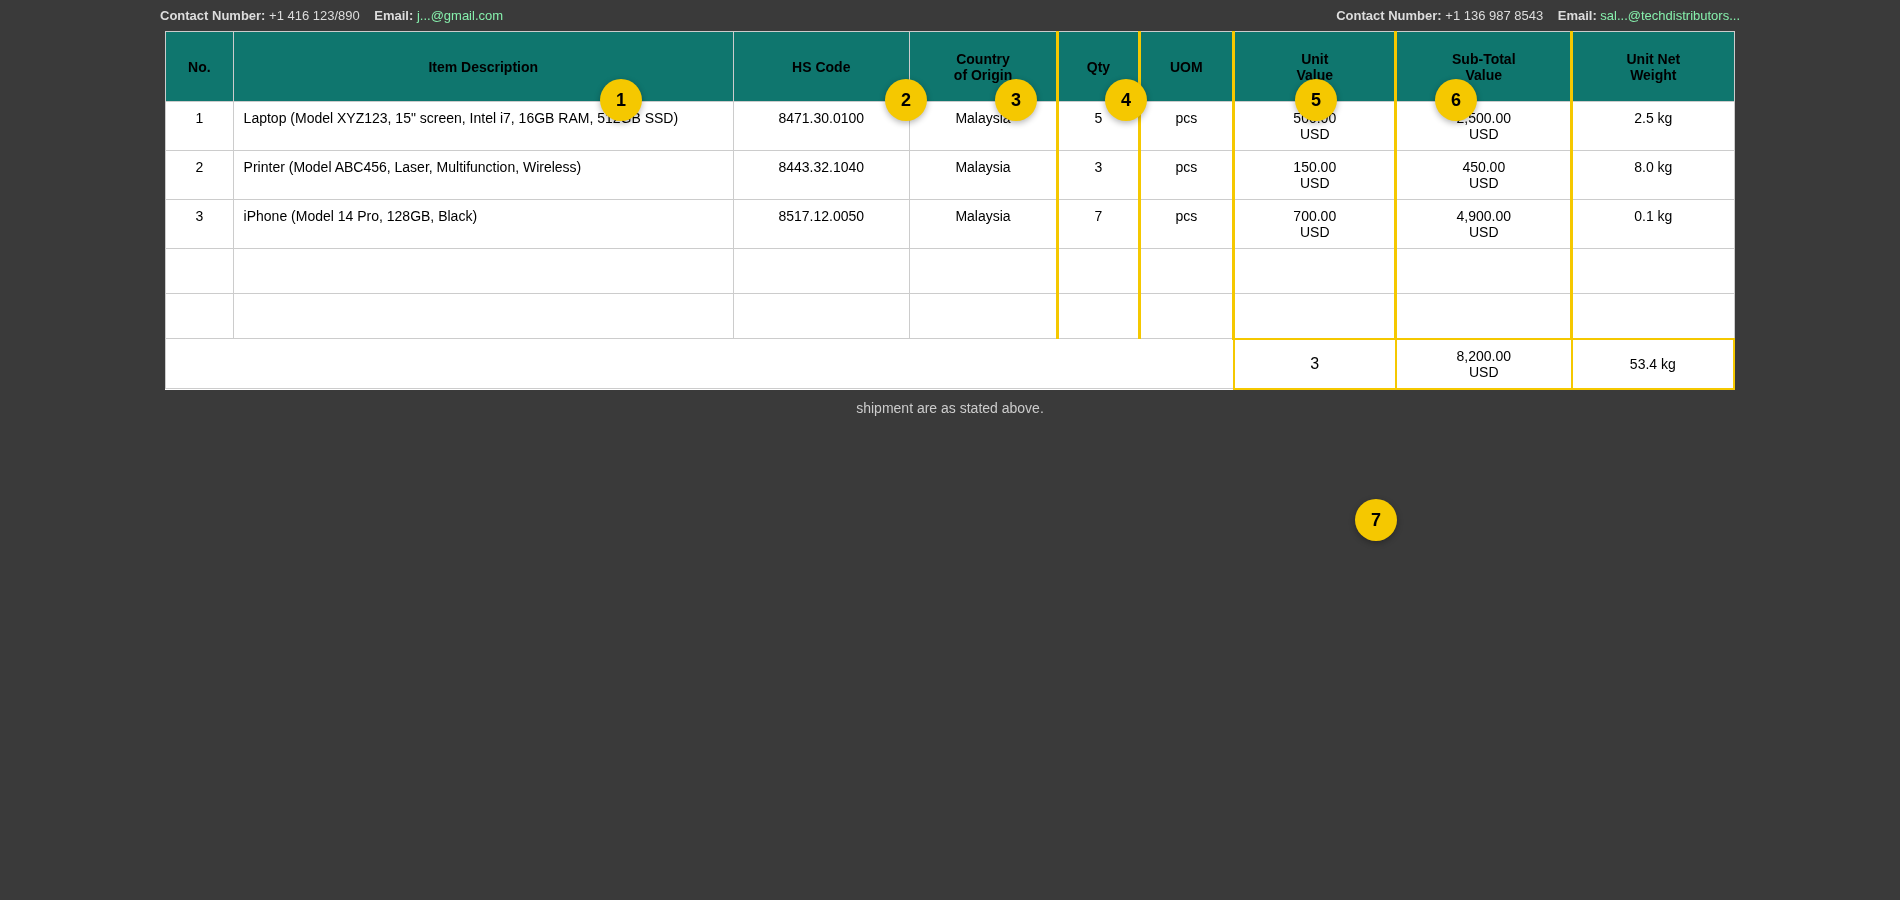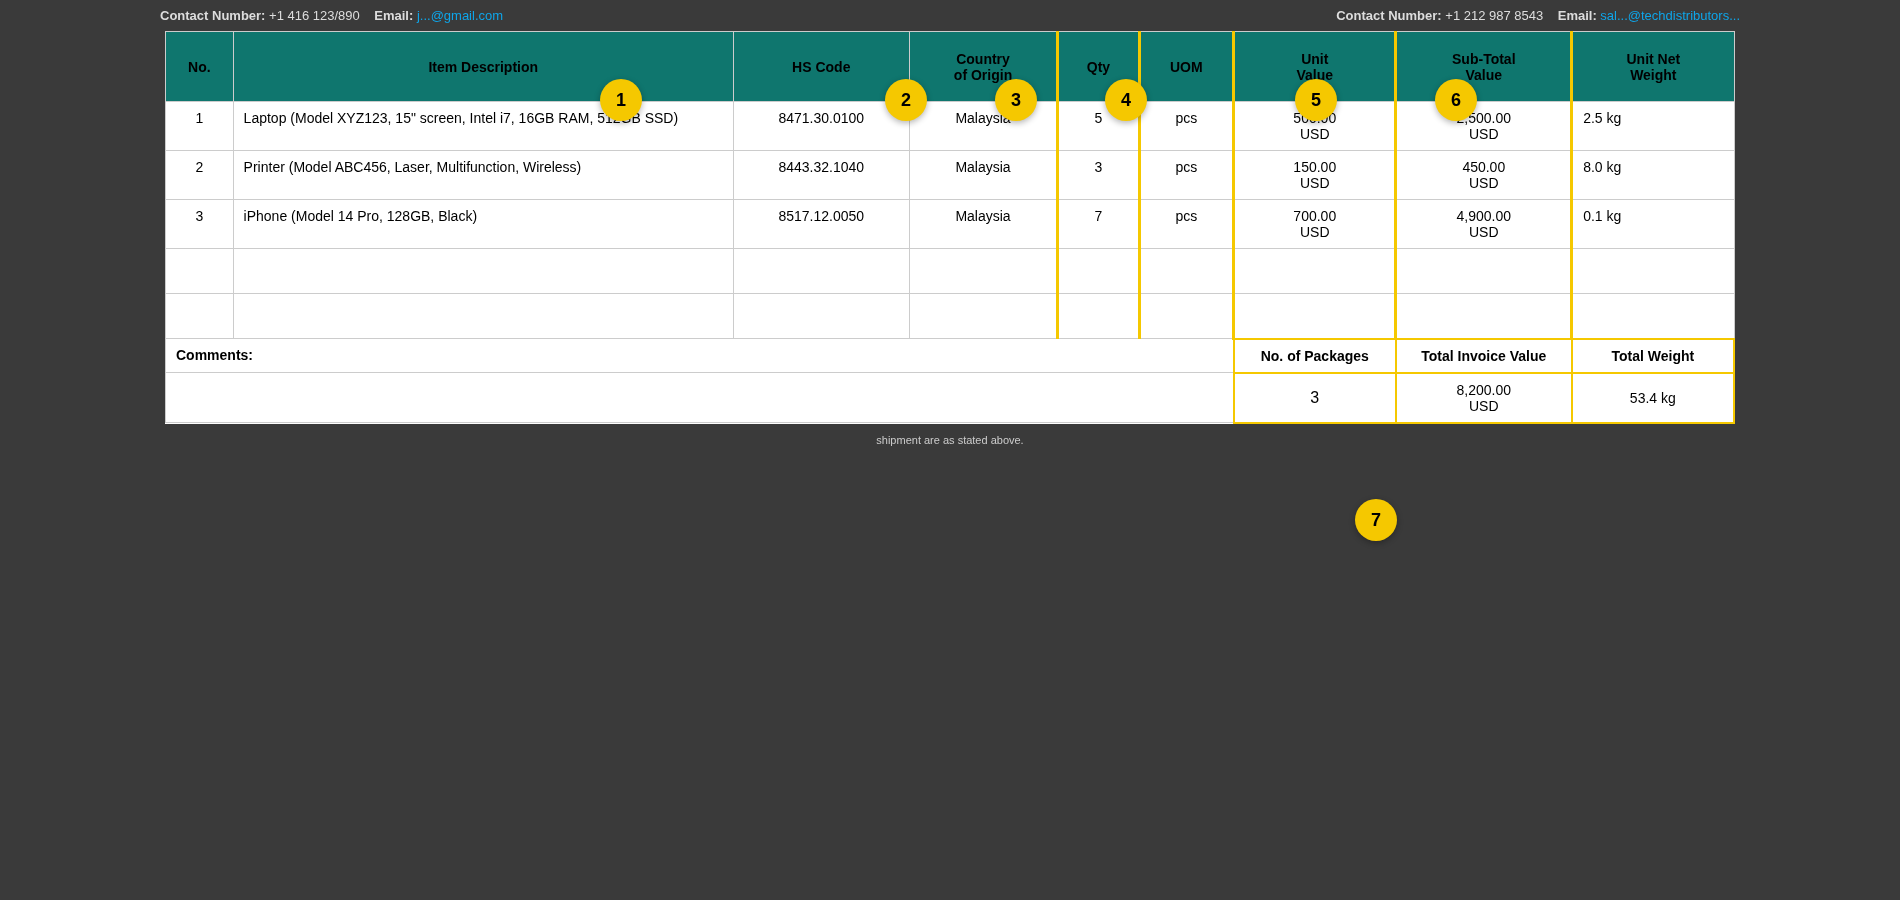--- a/index.html
+++ b/index.html
@@ -26,21 +26,21 @@
     }
     .top-bar {
       width: 100%;
       background: #3a3a3a;
       display: flex;
       justify-content: space-between;
       padding: 8px 160px;
       color: #ddd;
       font-size: 13px;
     }
-    .top-bar a { color: #0ea5e9; text-decoration: none; }
+    .top-bar a { color: #86efac; text-decoration: none; }
     .document-container {
       background: white;
       width: 1570px;
       margin: 0 auto;
       position: relative;
     }
     .badge {
       width: 42px;
       height: 42px;
       border-radius: 50%;
@@ -73,32 +73,32 @@
       vertical-align: middle;
     }
     .col-no { width: 50px; text-align: center; }
     .col-desc { width: 370px; }
     .col-hs { width: 130px; text-align: center; }
     .col-country { width: 110px; text-align: center; }
     .col-qty { width: 60px; text-align: center; }
     .col-uom { width: 70px; text-align: center; }
     .col-unit { width: 120px; text-align: center; }
     .col-subtotal { width: 130px; text-align: center; }
-    .col-weight { width: 120px; }
+    .col-weight { width: 120px; text-align: center; }
 
     .qty-highlight { border-left: 3px solid #f5c800 !important; border-right: 3px solid #f5c800 !important; }
     .unit-highlight { border-left: 3px solid #f5c800 !important; border-right: 3px solid #f5c800 !important; }
     .subtotal-highlight { border-left: 3px solid #f5c800 !important; border-right: 3px solid #f5c800 !important; }
 
     .header-row th { height: 70px; }
     .empty-row td { height: 45px; }
     .bottom-text {
       background: #3a3a3a;
       color: #ccc;
-      font-size: 11px;
+      font-size: 14px;
       text-align: center;
       padding: 10px;
     }
     .badge-1  { top: 48px; left: 435px; }
     .badge-2  { top: 48px; left: 720px; }
     .badge-3  { top: 48px; left: 830px; }
     .badge-4  { top: 48px; left: 940px; }
     .badge-5  { top: 48px; left: 1130px; }
     .badge-6  { top: 48px; left: 1270px; }
     .badge-7  { top: 468px; left: 1190px; }
@@ -111,21 +111,21 @@
   <div class="top-bar">
     <div>
       <strong>Contact Number:</strong>
       <span>+1 416 123/890</span>
       &nbsp;&nbsp;
       <strong>Email:</strong>
       <a href="#">j...@gmail.com</a>
     </div>
     <div>
       <strong>Contact Number:</strong>
-      <span>+1 212 987 8543</span>
+      <span>+1 136 987 8543</span>
       &nbsp;&nbsp;
       <strong>Email:</strong>
       <a href="#">sal...@techdistributors...</a>
     </div>
   </div>
 
   <div class="document-container" style="position:relative;">
 
     <div class="badge badge-1">1</div>
     <div class="badge badge-2">2</div>
@@ -216,29 +216,20 @@
           <td class="col-hs"></td>
           <td class="col-country"></td>
           <td class="col-qty qty-highlight"></td>
           <td class="col-uom"></td>
           <td class="col-unit unit-highlight"></td>
           <td class="col-subtotal subtotal-highlight"></td>
           <td class="col-weight"></td>
         </tr>
 
         <tr>
-          <td colspan="6" class="comments-row">
-            <strong>Comments:</strong>
-          </td>
-
-          <td class="col-unit" style="border: 2px solid #f5c800; text-align:center; font-weight:bold; vertical-align:middle;">No. of Packages</td>
-          <td class="col-subtotal" style="border: 2px solid #f5c800; text-align:center; font-weight:bold; vertical-align:middle;">Total Invoice Value</td>
-          <td class="col-weight" style="border: 2px solid #f5c800; text-align:center; font-weight:bold; vertical-align:middle;">Total Weight</td>
-        </tr>
-        <tr>
           <td colspan="6" style="border:1px solid #ccc;"></td>
           <td class="col-unit" style="border: 2px solid #f5c800; text-align:center; vertical-align:middle; font-size:16px;">3</td>
           <td class="col-subtotal" style="border: 2px solid #f5c800; text-align:center; vertical-align:middle;">8,200.00<br>USD</td>
           <td class="col-weight" style="border: 2px solid #f5c800; text-align:center; vertical-align:middle;">53.4 kg</td>
         </tr>
       </tbody>
     </table>
   </div>
 
   <div class="bottom-text" style="width:1570px;">shipment are as stated above.</div>

